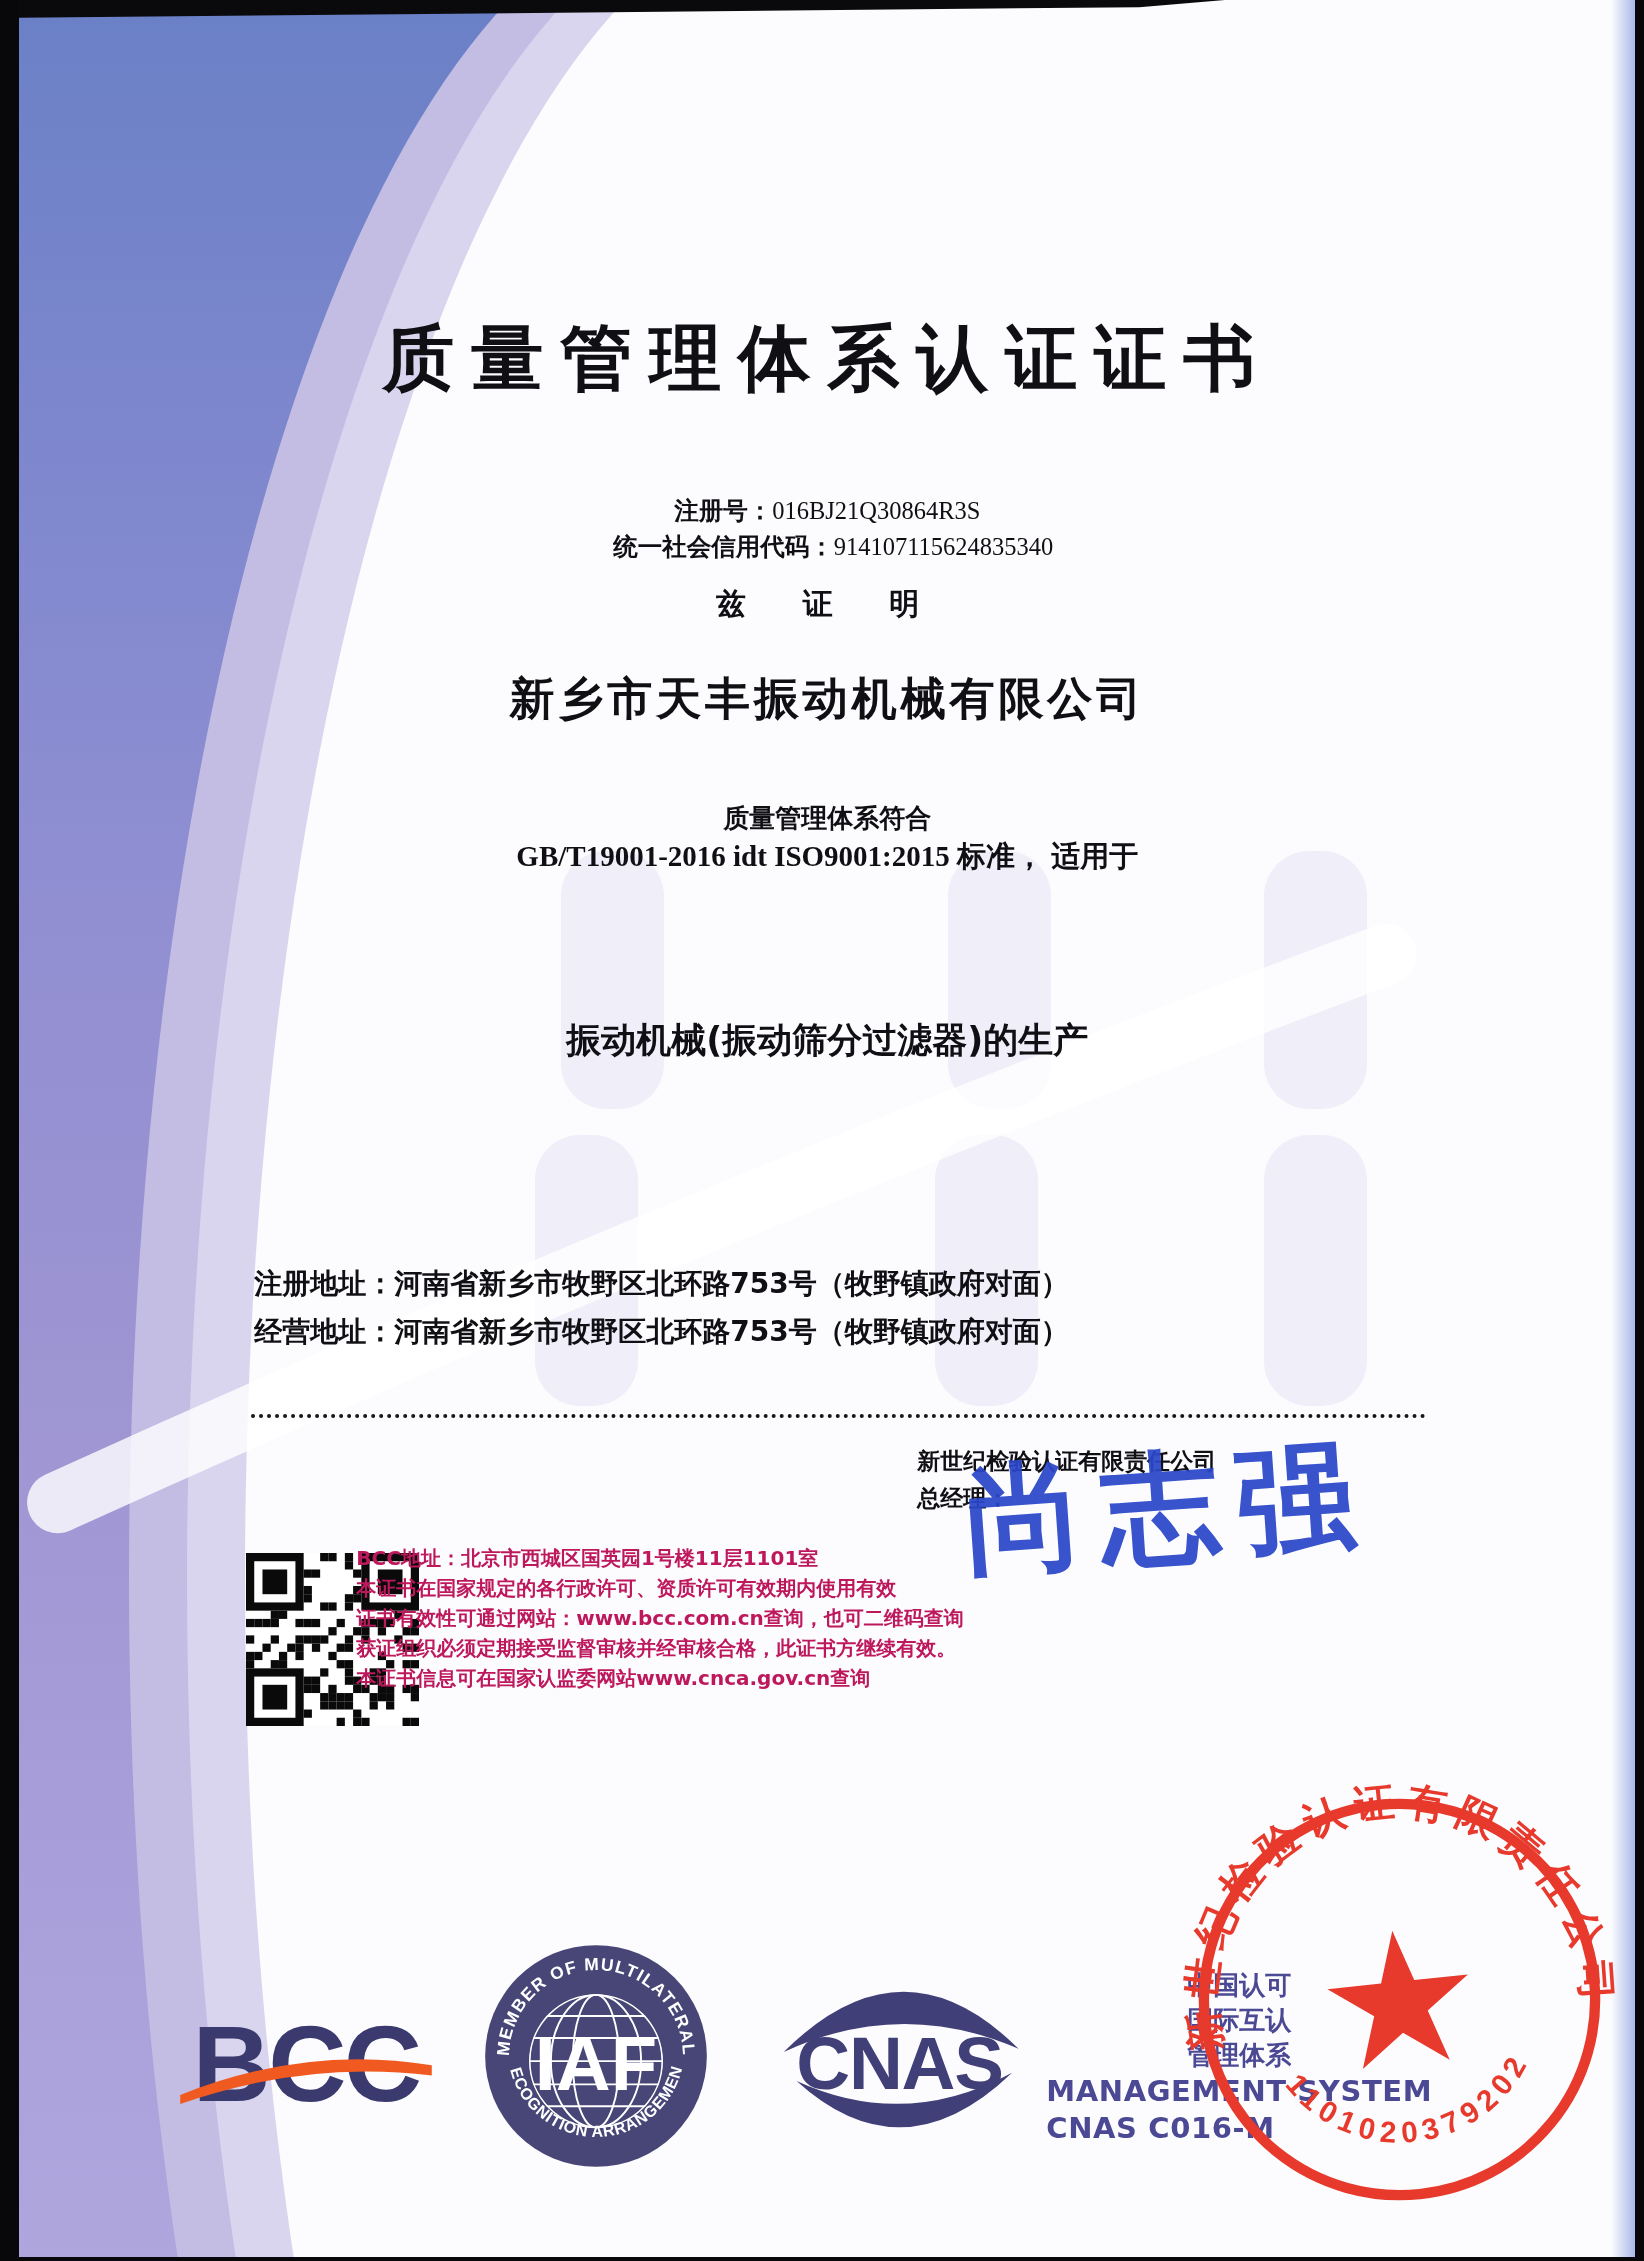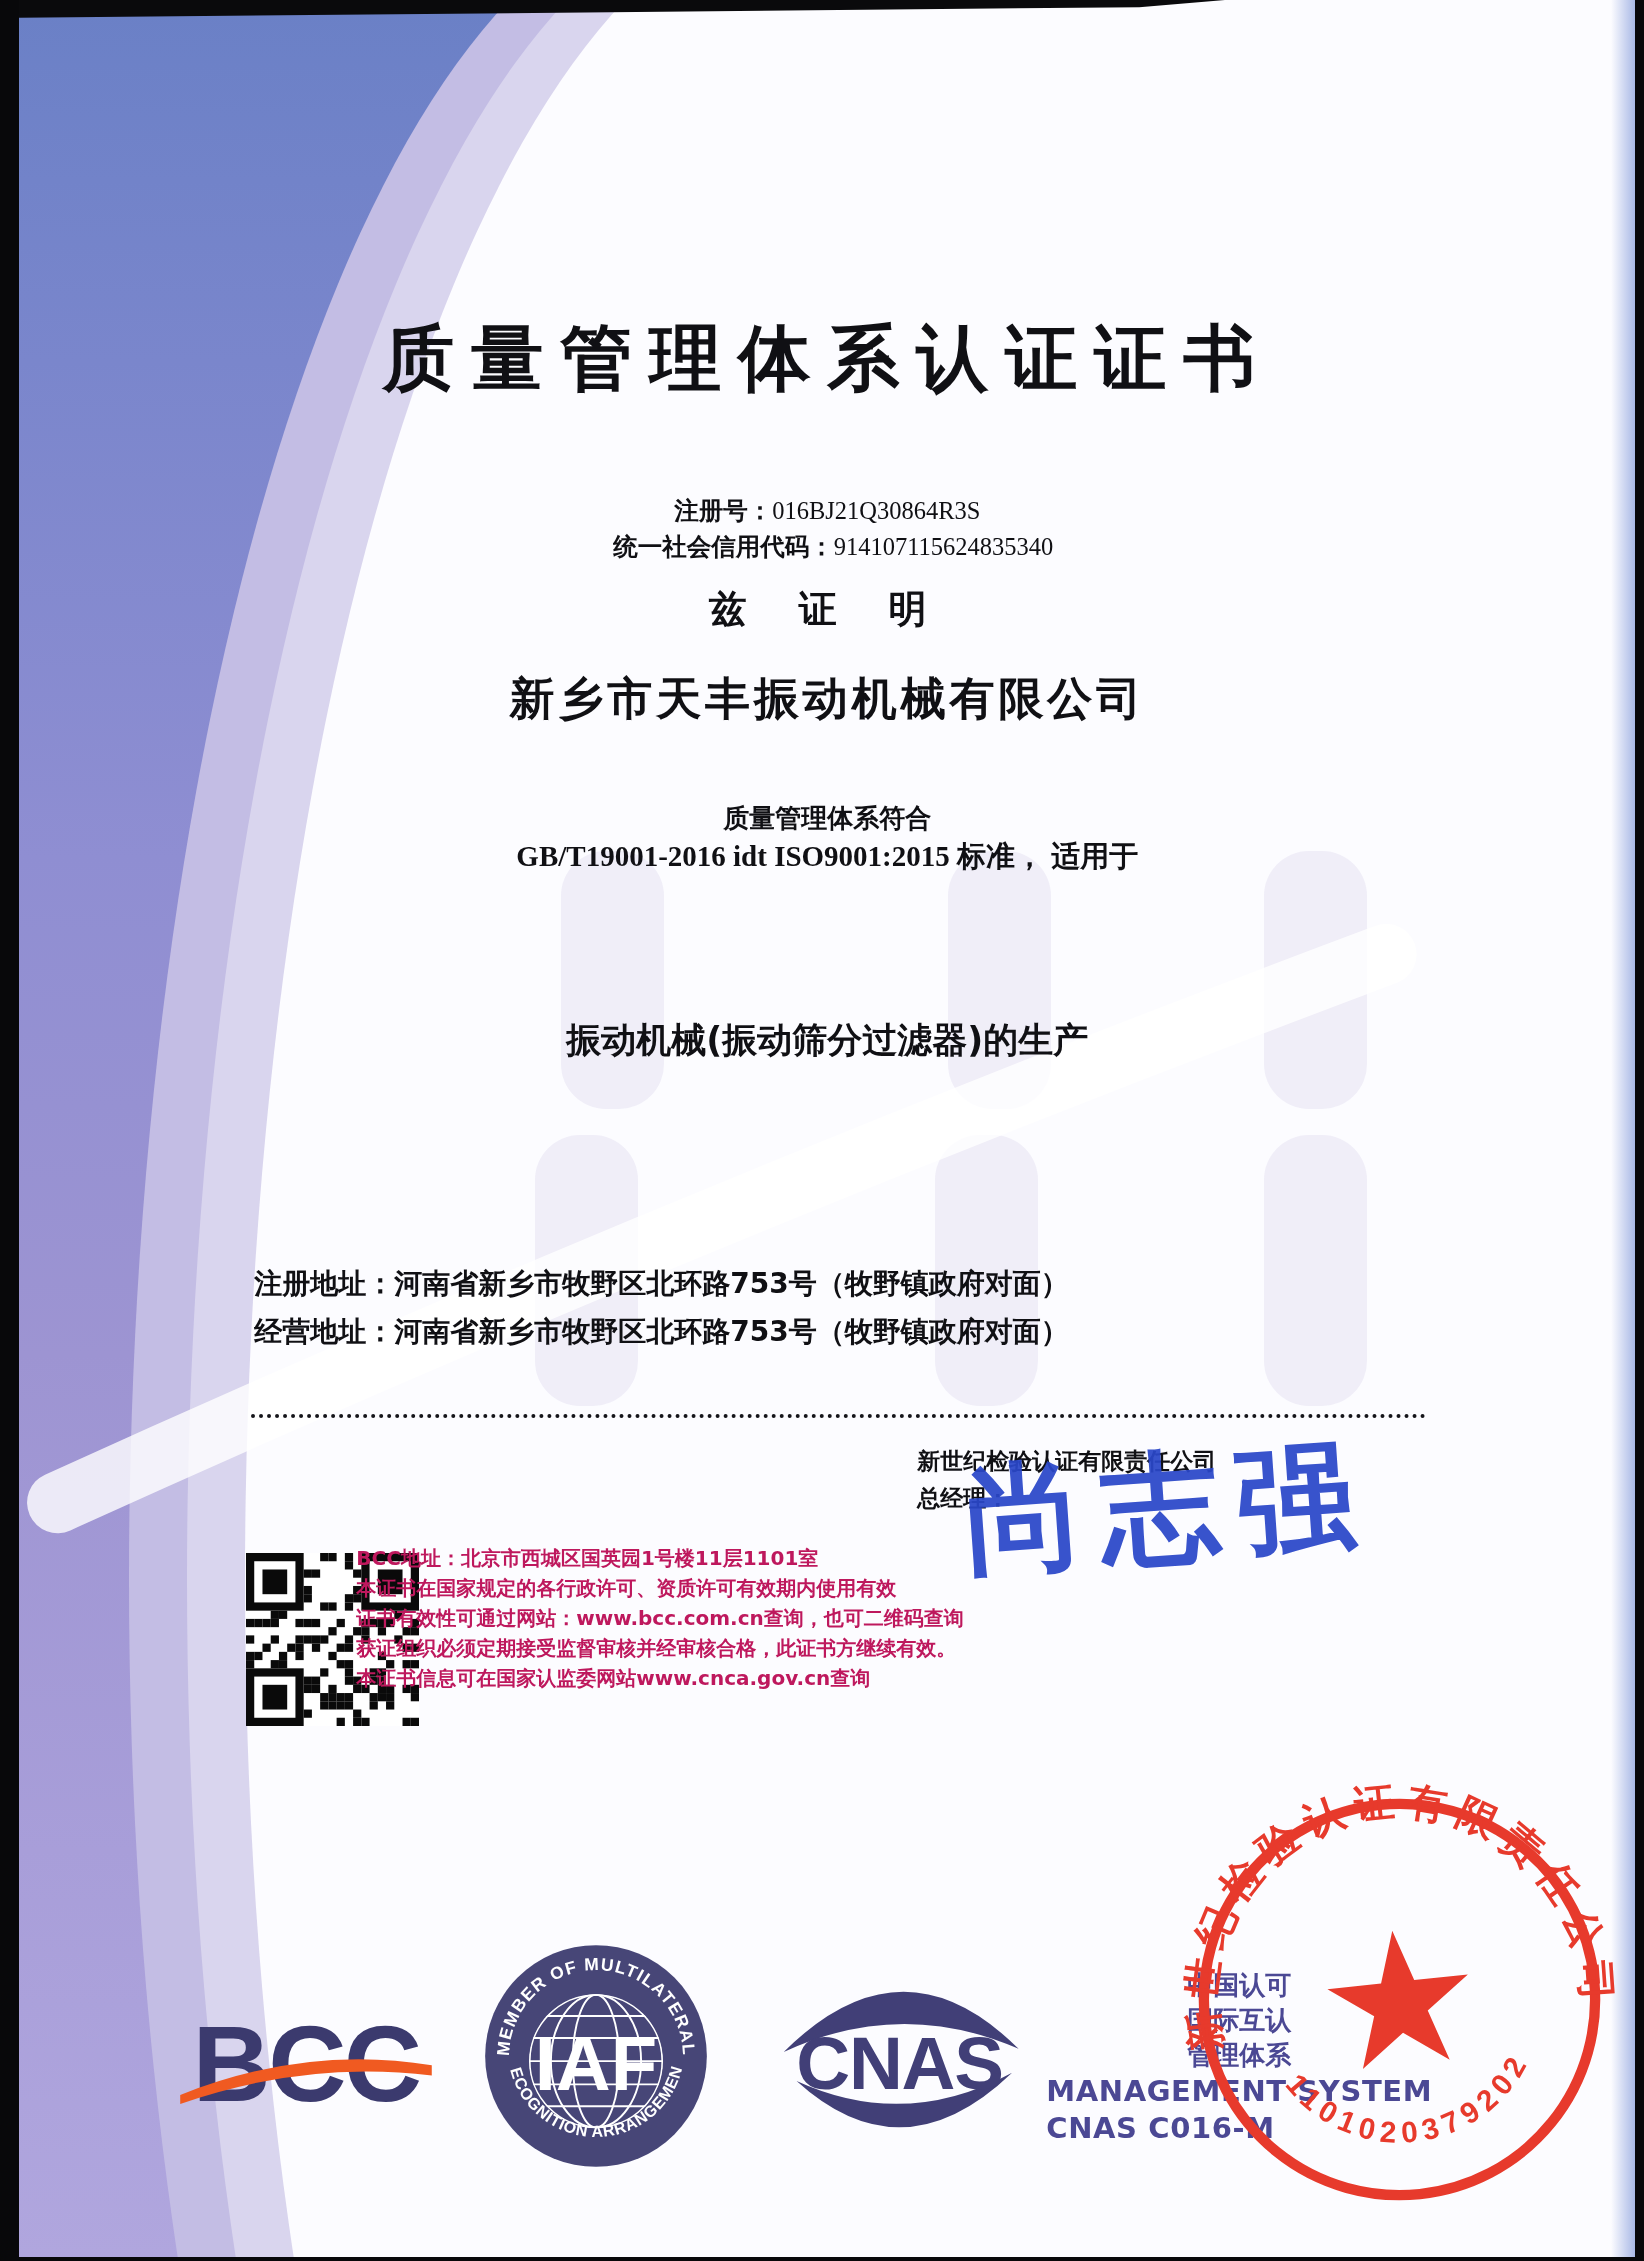--- a/index.html
+++ b/index.html
@@ -23,21 +23,21 @@
                clip-path:polygon(0 0,100% 0,93% 40%,0 100%); }
   .right-edge { position:absolute; right:0; top:0; width:24.5px; height:100%;
                 background:linear-gradient(to right, rgba(255,255,255,0), #a9b9e6); }
 
   .center { position:absolute; left:0; width:100%; text-align:center; color:#101014; }
   .title        { top:311px; font-size:72px; font-weight:900; letter-spacing:17px; }
   .regline      { top:494px; font-size:24.5px; }
   .creditline   { top:530px; font-size:24.5px;padding-left:12px; }
   .lbl-b        { font-weight:bold; }
   .serifv       { font-family:"Liberation Serif", serif; }
-  .hereby       { top:584px; font-size:38px; letter-spacing:19.3px; font-weight:600; }
+  .hereby       { top:584px; font-size:30px; letter-spacing:19.3px; font-weight:600;font-family:Liberation Mono, monospace; }
   .company      { top:669px; font-size:45px; font-weight:800; letter-spacing:3.9px; }
   .conform      { top:801px; font-size:26px; font-weight:600; }
   .standard     { top:837px; font-size:29px; font-family:"Liberation Serif", serif; font-weight:600; }
   .scope        { top:1017px; font-size:35px; font-weight:800; }
 
   .addr { position:absolute; left:235px; font-size:28px; color:#101014; font-weight:600; }
   .addr .lbl { font-weight:900; }
   .addr1 { top:1265px; } .addr2 { top:1313px; }
 
   .divider { position:absolute; left:232px; top:1414px; width:1175px; border-top:4.5px dotted #15151a; }

